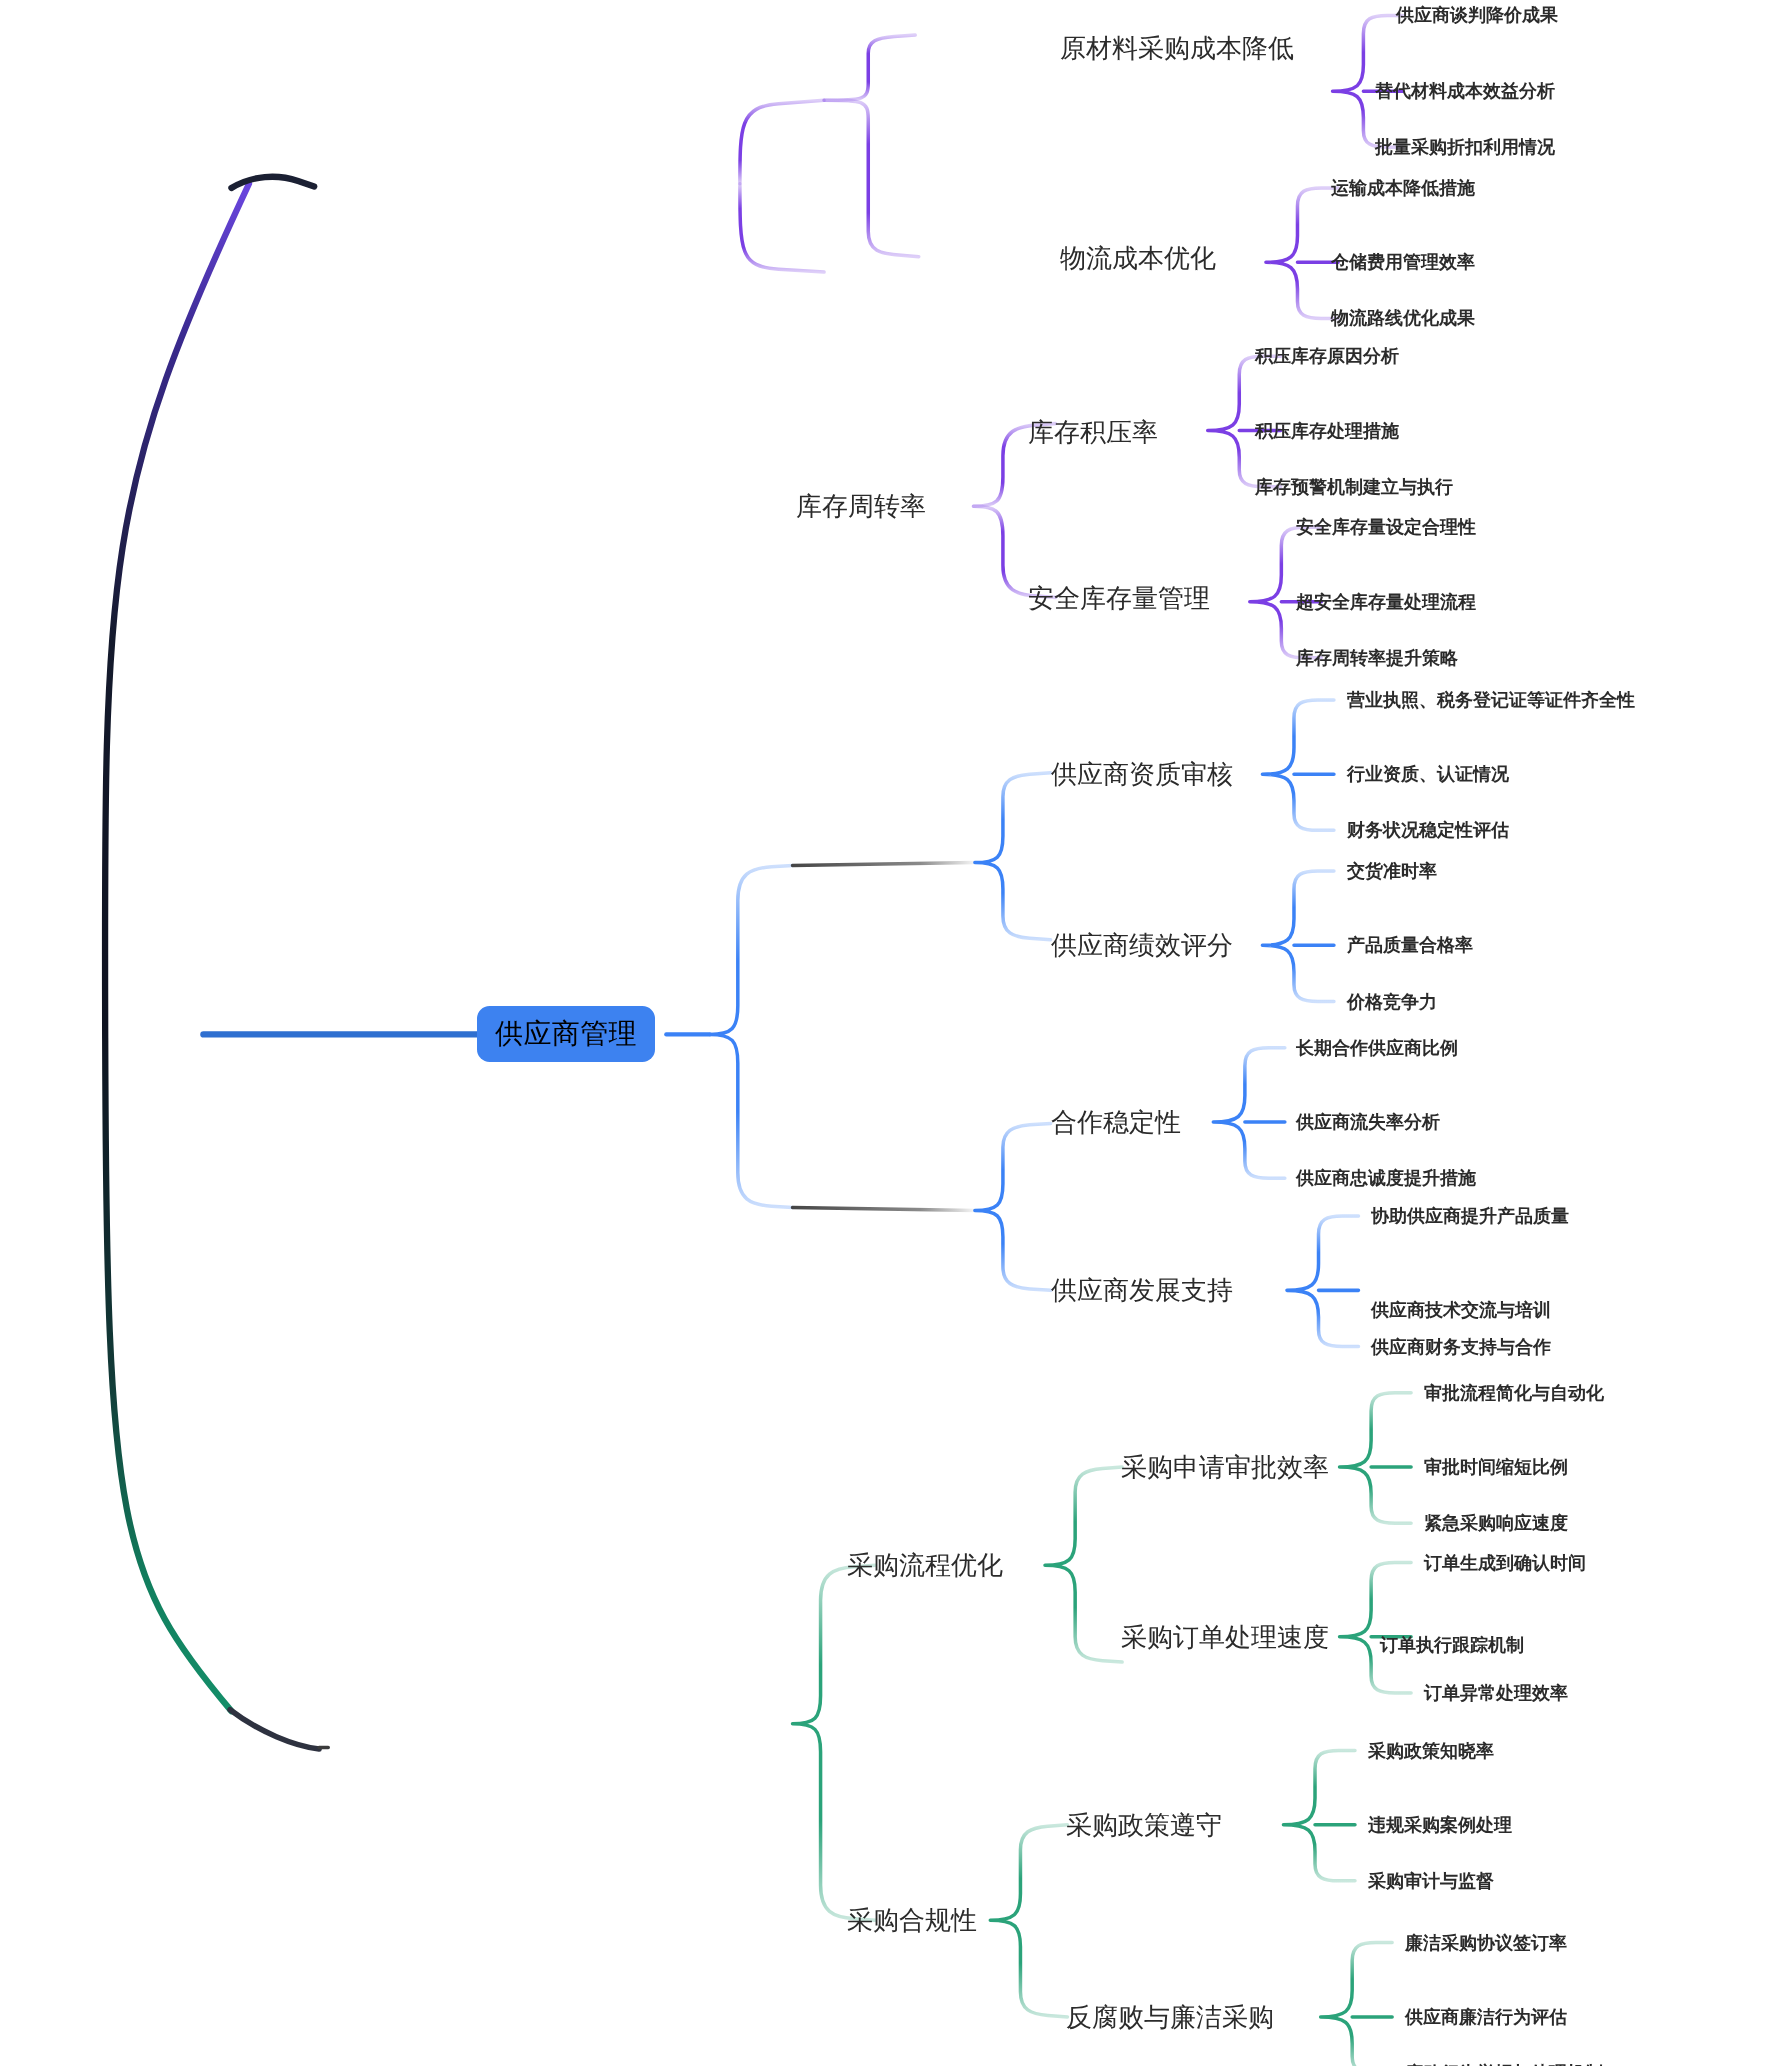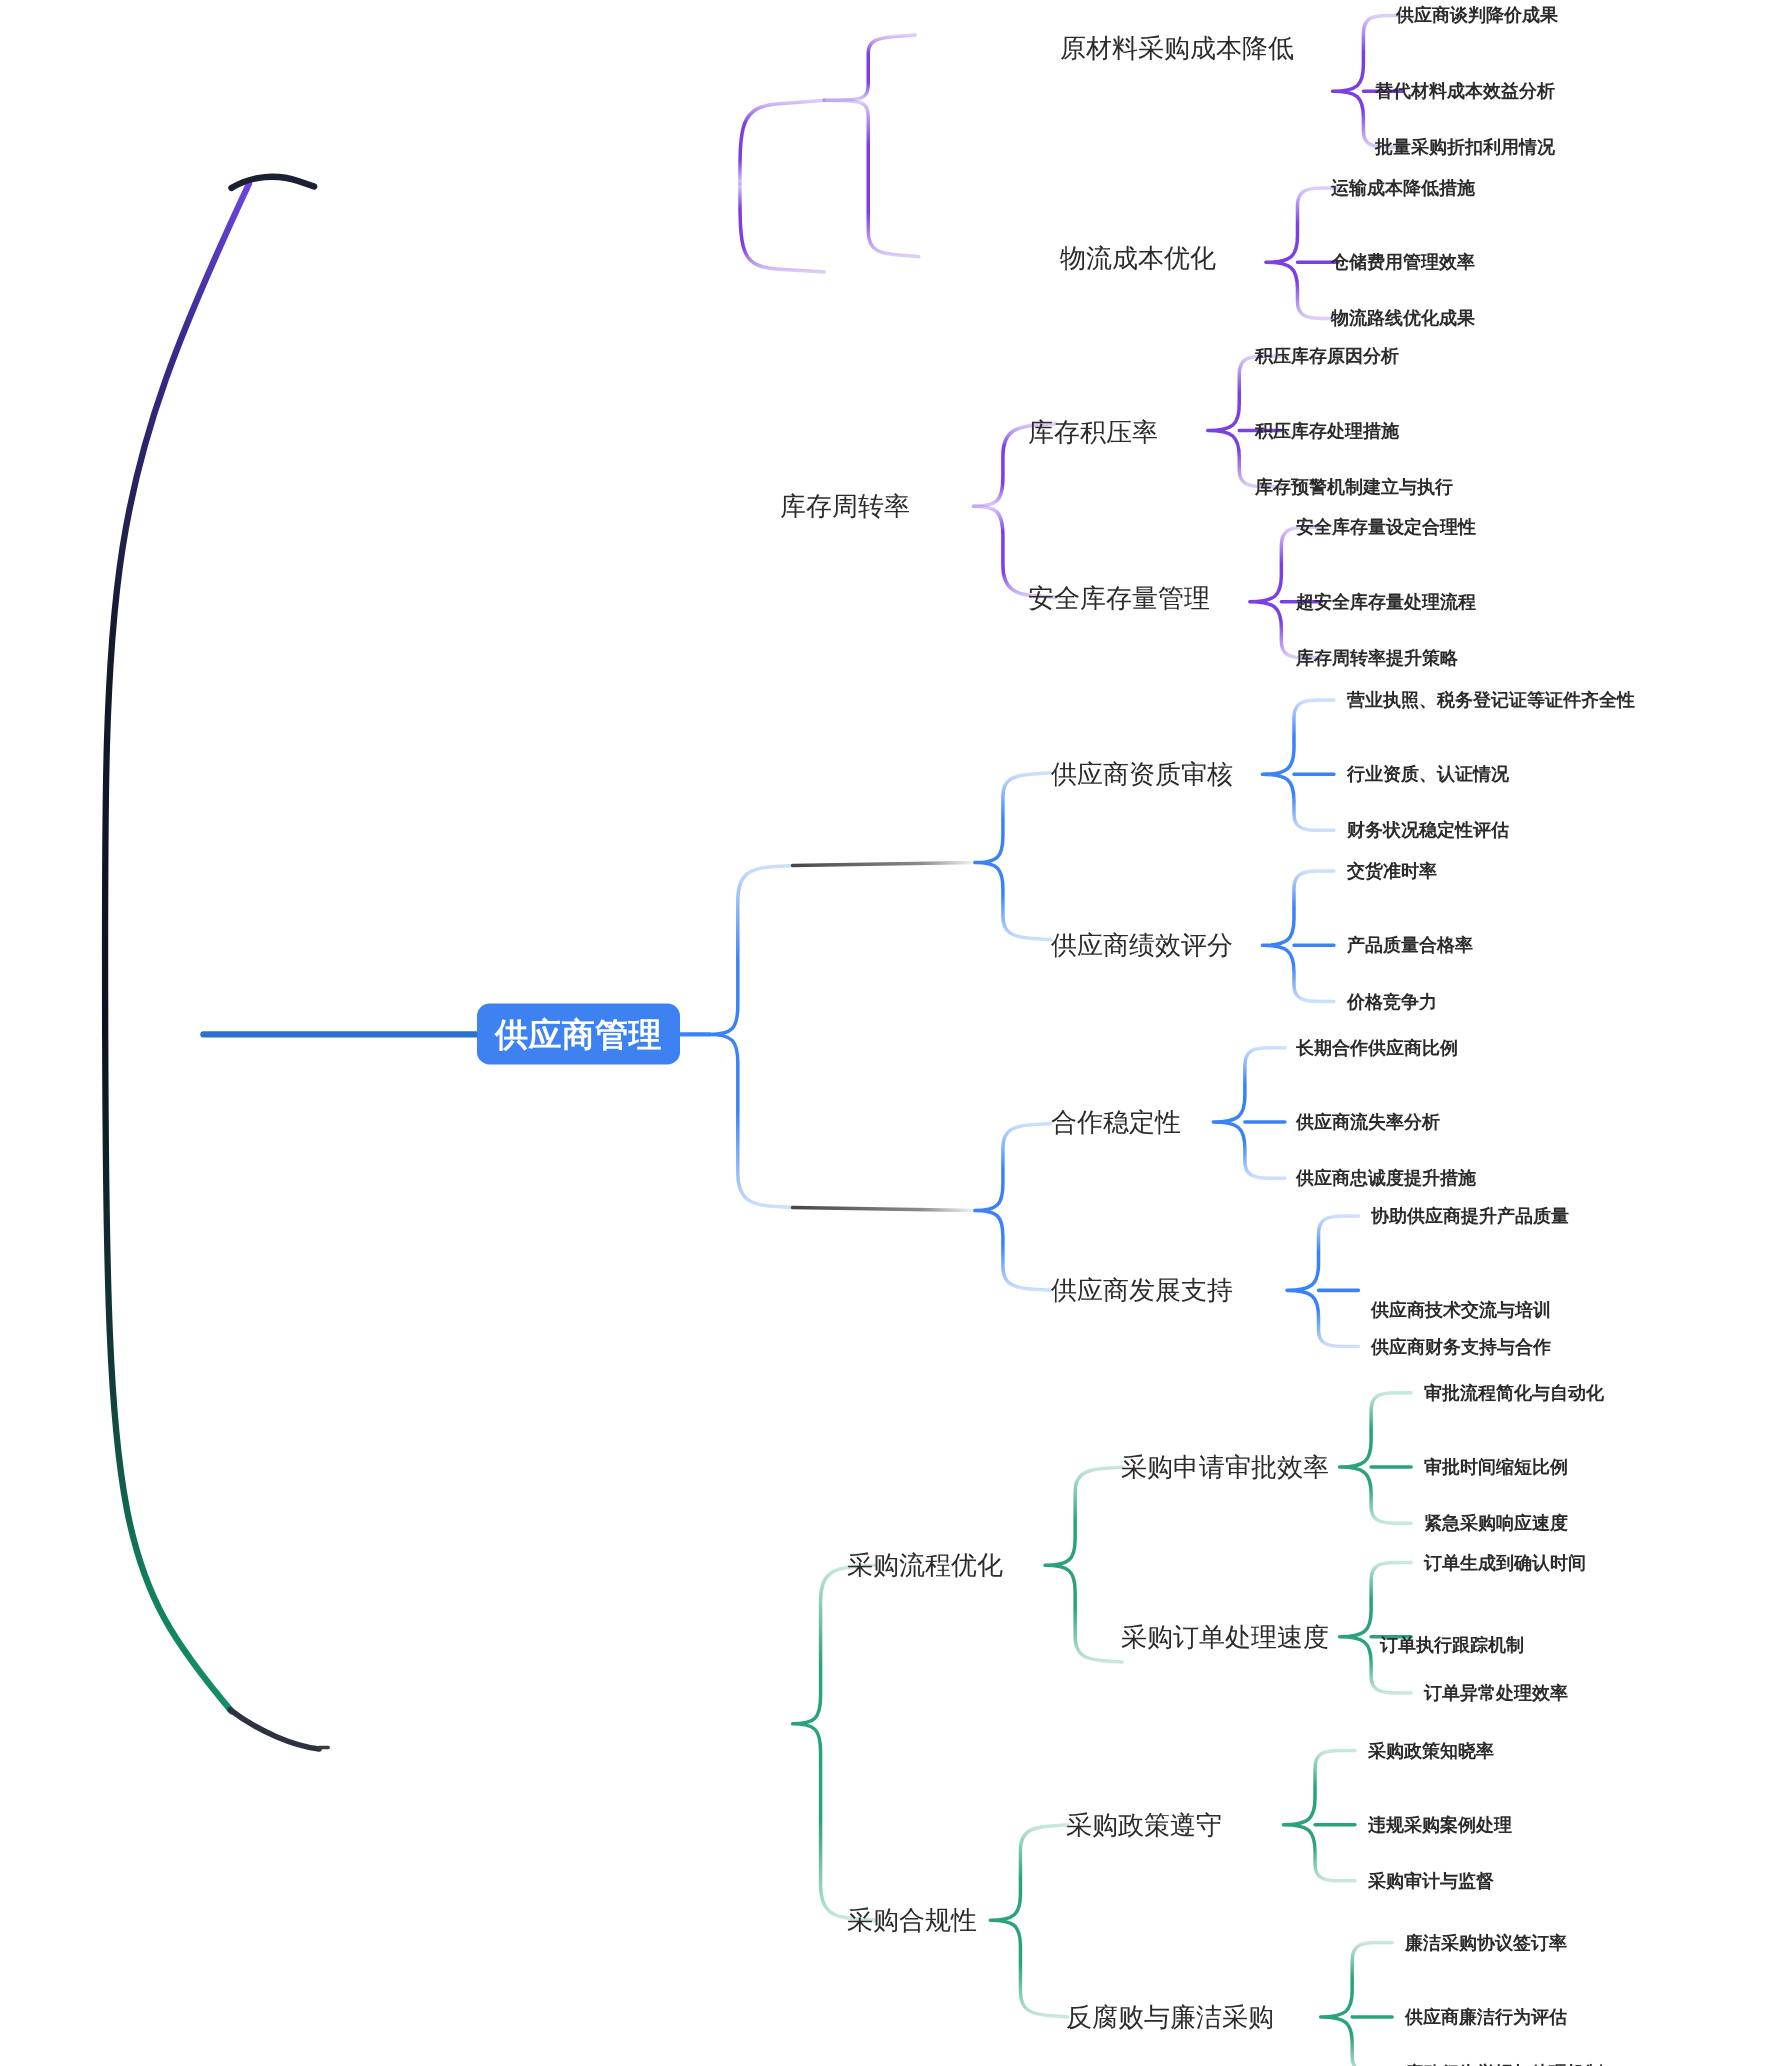--- a/index.html
+++ b/index.html
@@ -11,23 +11,23 @@
   #map{position:absolute;inset:0;width:1780px;height:2066px;}
   svg.wires{position:absolute;left:0;top:0;width:1780px;height:2066px;overflow:visible;}
 
   
   .node{
     position:absolute;white-space:nowrap;color:#2b2b2b;
     line-height:1;
   }
   .node.lvl1{
     transform:translateY(-50%);
-    font-size:33px;font-weight:700;letter-spacing:0.4px;
+    font-size:28px;font-weight:400;letter-spacing:0.4px;
     border-radius:12.6px;padding:14px 18px;
-    color:#ffffff;
+    color:#000000;
   }
   .node.root{
     transform:translate(0,-50%);
     font-size:32px;font-weight:700;letter-spacing:0.7px;
     border-radius:15.4px;padding:15.4px 19.6px;color:#ffffff;
   }
   .node.lvl2{transform:translateY(-50%);font-size:26px;font-weight:500;}
   .node.lvl3{transform:translateY(-50%);font-size:18px;font-weight:700;}
 </style>
 </head>
@@ -283,21 +283,21 @@
                M 1883 2876
                C 1918 2876 1928 2884 1928 2914 L 1928 2932
                C 1928 2952 1940 2956 1962 2956 L 1985 2956
                M 1928 2876 L 1985 2876" stroke="url(#bracketG)" stroke-width="5"></path>
     </g>
   </svg>
 
 
   <div class="node lvl1" style="left:477px;top:1034px;background:#3d82f0;">供应商管理</div>
 
-  <div class="node lvl2" style="left:780px;top:506px;">库存周转率</div>
+  <div class="node lvl2" style="left:796px;top:506px;">库存周转率</div>
   <div class="node lvl2" style="left:847px;top:1565px;">采购流程优化</div>
   <div class="node lvl2" style="left:847px;top:1920px;">采购合规性</div>
 
   <div class="node lvl2" style="left:1060px;top:48px;">原材料采购成本降低</div>
   <div class="node lvl2" style="left:1060px;top:258px;">物流成本优化</div>
   <div class="node lvl2" style="left:1028px;top:432px;">库存积压率</div>
   <div class="node lvl2" style="left:1028px;top:598px;">安全库存量管理</div>
 
   <div class="node lvl3" style="left:1396px;top:15.4px;">供应商谈判降价成果</div>
   <div class="node lvl3" style="left:1375px;top:91px;">替代材料成本效益分析</div>

